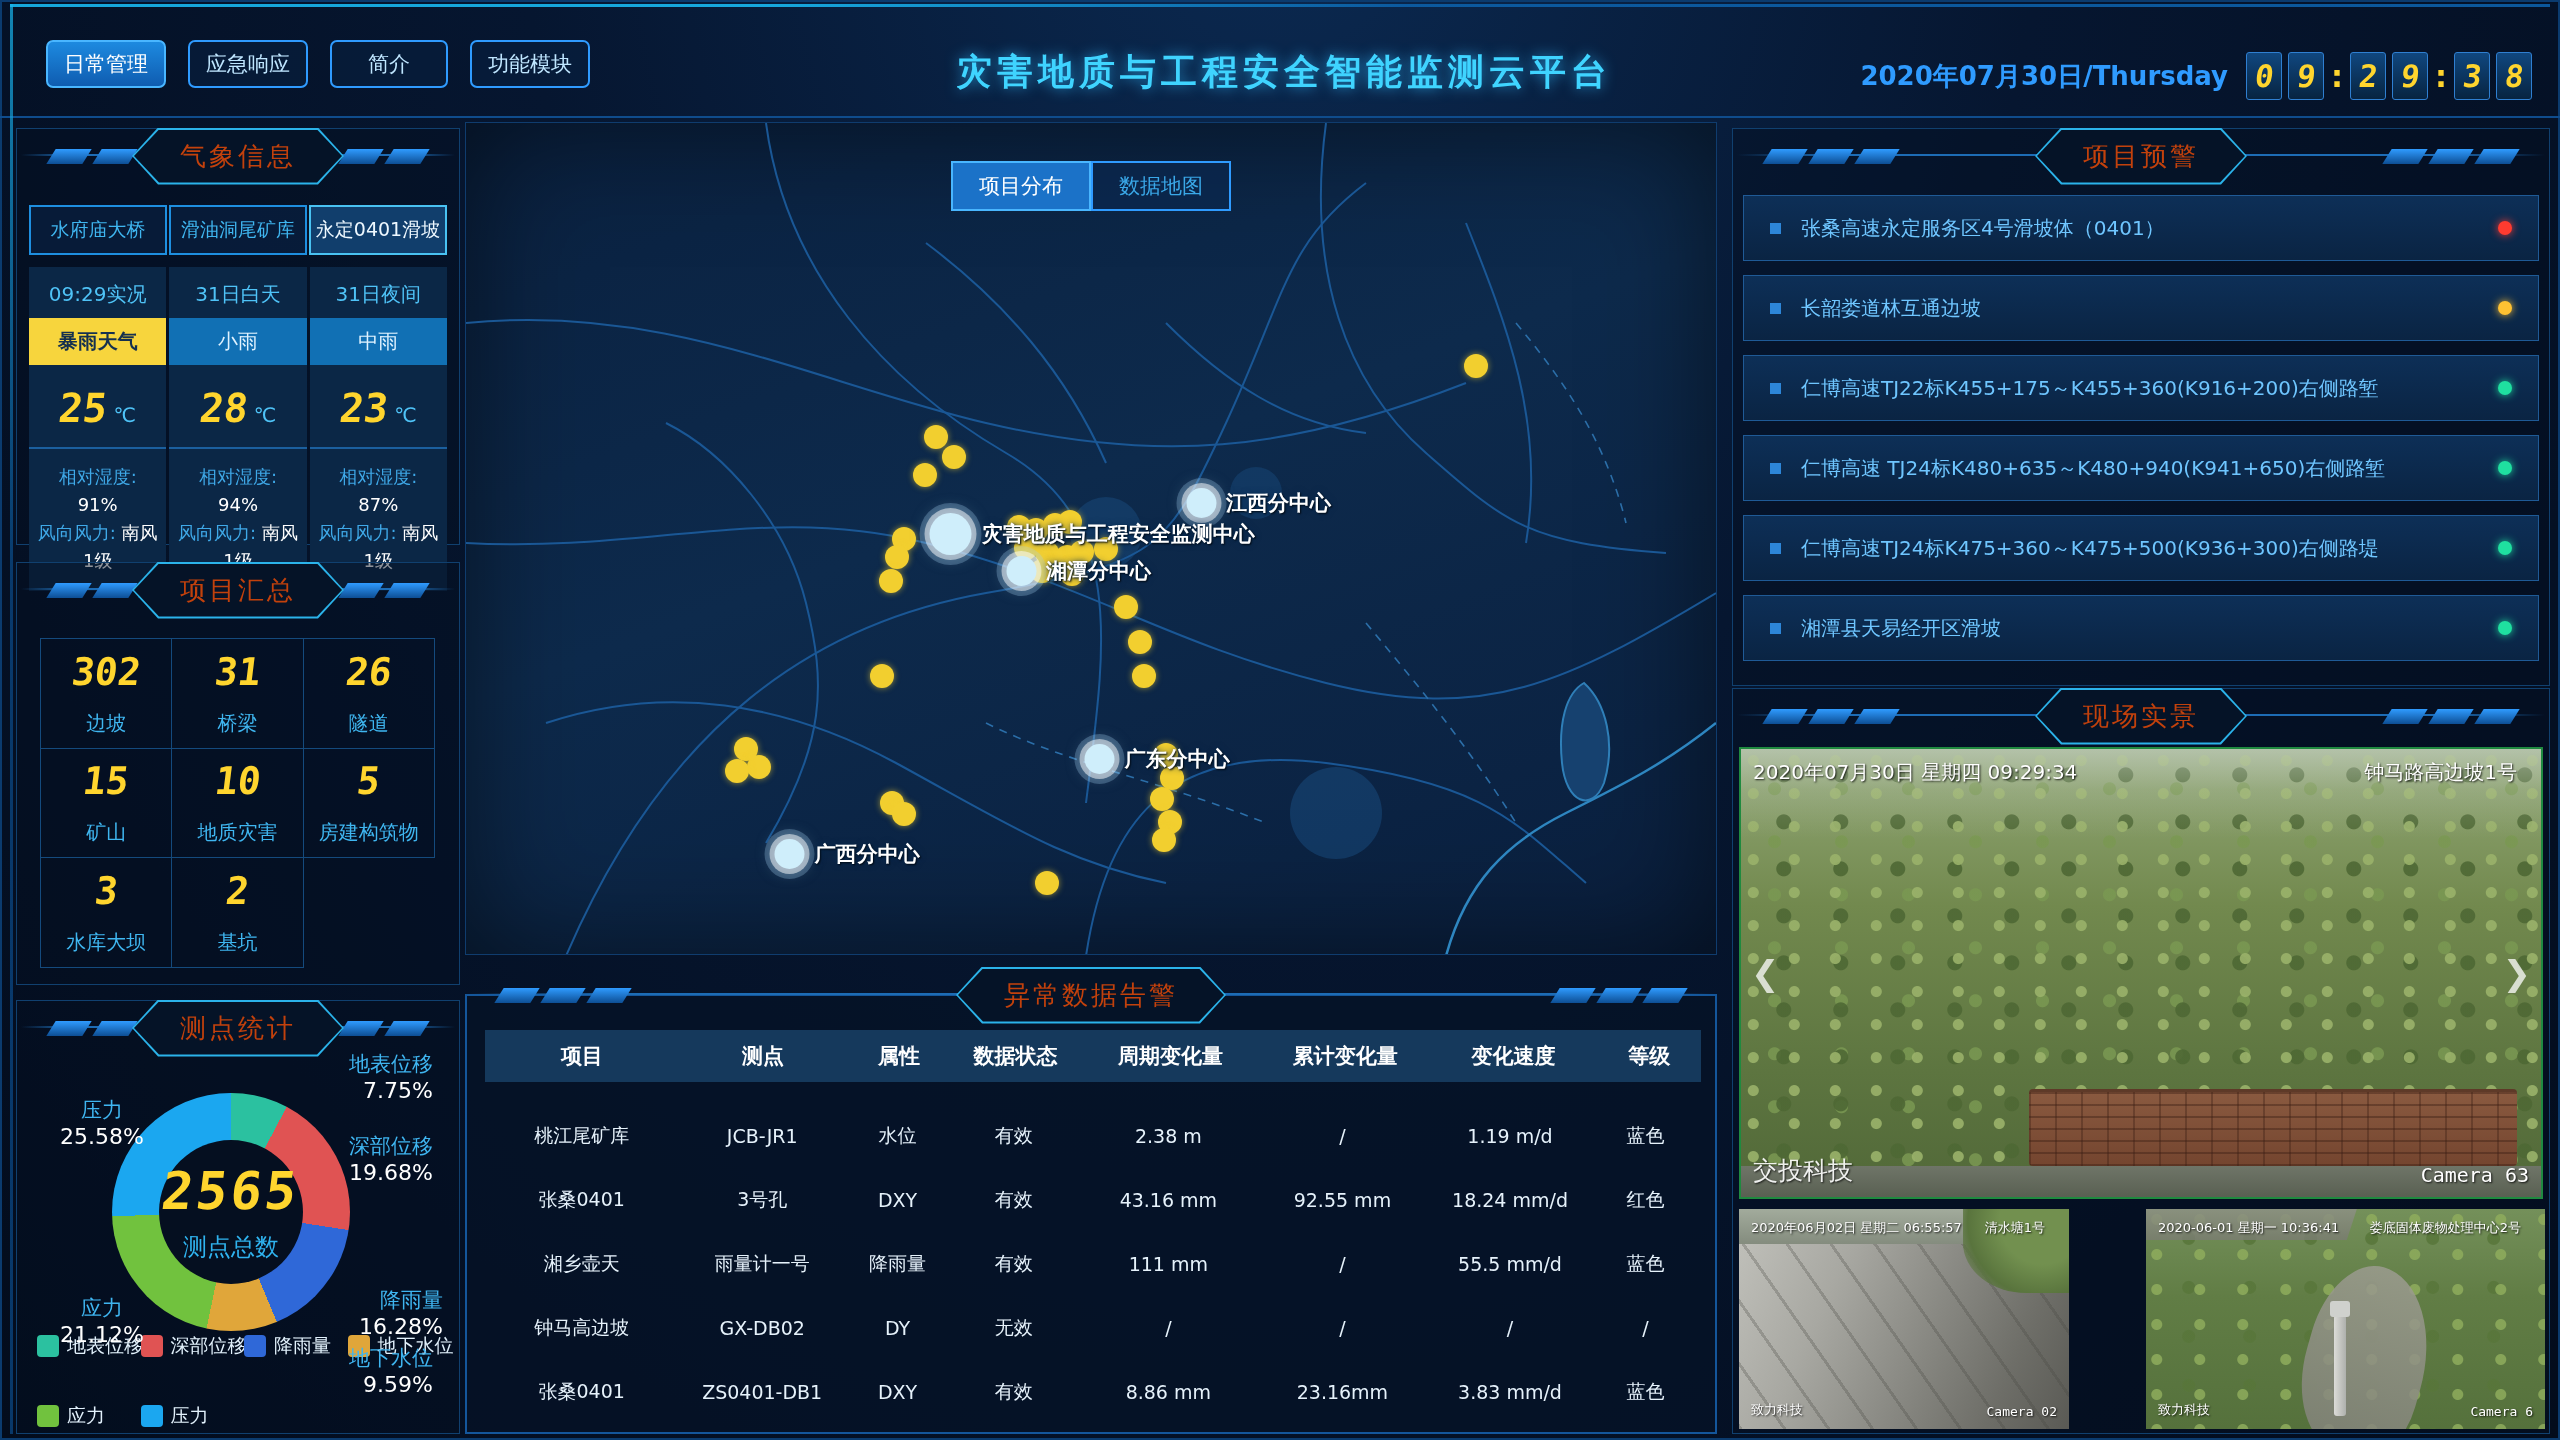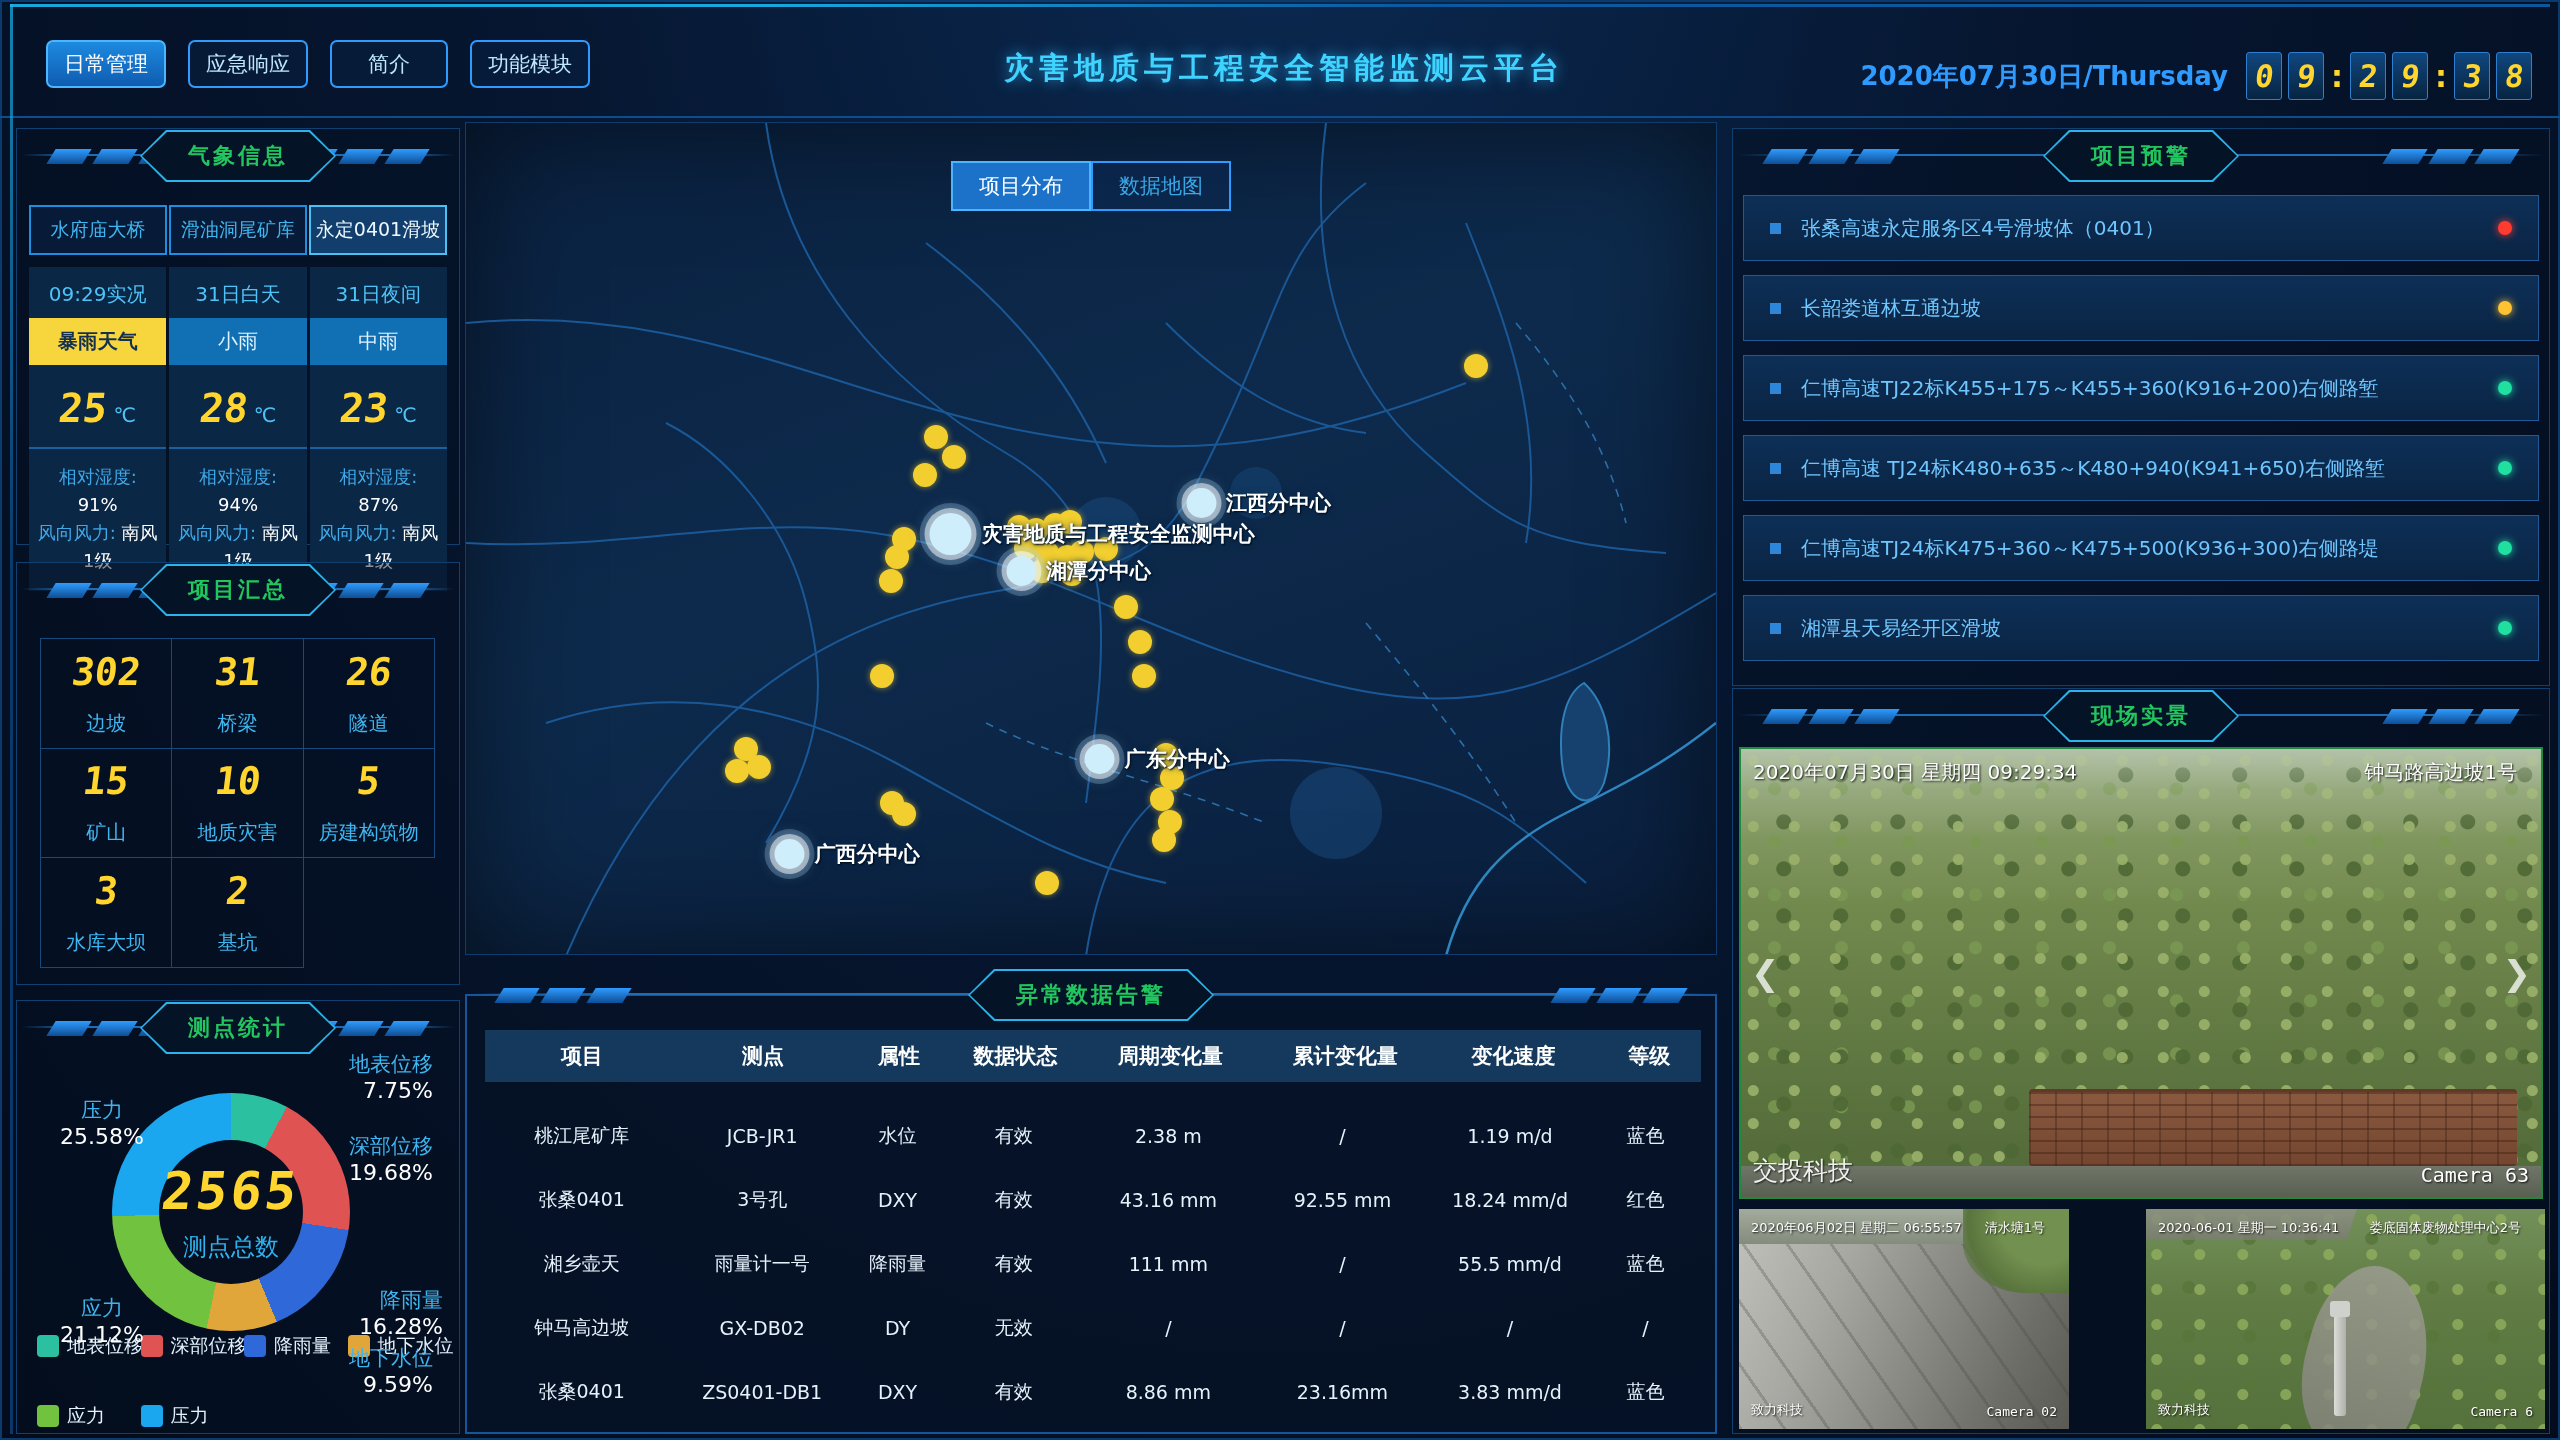--- a/index.html
+++ b/index.html
@@ -13,42 +13,42 @@
     background:linear-gradient(90deg,#18b7ef 0%,#18b7ef 30%,#0c5fa8 55%,#0c5fa8 100%); opacity:.9; }
   .screen::after{ content:""; position:absolute; left:10px; top:4px; bottom:6px; width:3px;
     background:linear-gradient(180deg,#18b7ef,#0b4b8a 40%,#0b4b8a); opacity:.7; }
 
   
   .header{ position:absolute; left:0; top:0; width:100%; height:118px; border-bottom:2px solid #0f4c8c; }
   .nav{ position:absolute; left:46px; top:40px; display:flex; gap:22px; }
   .nav-btn{ min-width:118px; padding:8px 16px; text-align:center; font-size:21px; color:#bfe6ff;
     border:2px solid #2f9bff; border-radius:7px; background:rgba(8,32,66,.55); cursor:pointer; }
   .nav-btn.active{ background:linear-gradient(180deg,#1d8ae0,#0f5cb0); color:#fff; border-color:#49b6ff; }
-  .app-title{ position:absolute; left:8px; right:0; top:48px; text-align:center; font-size:30px; font-weight:bold;
+  .app-title{ position:absolute; left:8px; right:0; top:48px; text-align:center; font-size:36px; font-weight:bold;
     letter-spacing:5px; color:#3fd4ff; text-shadow:0 0 14px rgba(47,186,255,.75); }
   .datetime{ position:absolute; right:28px; top:52px; display:flex; align-items:center; gap:18px; }
   .date-txt{ font-size:26px; font-weight:bold; color:#2f9bff; }
   .clock{ display:flex; align-items:center; gap:6px; }
   .clk-digit{ width:36px; height:48px; display:flex; align-items:center; justify-content:center;
     background:linear-gradient(180deg,#10477f,#072441); border:1px solid #2f7fd1; border-radius:3px; }
   .clk-digit span, .dig{ font-family:"DejaVu Sans Mono","Liberation Mono",monospace; font-weight:bold;
     color:#ffd52e; transform:skewX(-7deg); display:inline-block; }
   .clk-digit span{ font-size:31px; }
   .clk-colon{ color:#ffd52e; font-size:30px; font-weight:bold; margin:0 1px; }
 
   
   .panel{ position:absolute; border:1px solid #10406f; background:rgba(4,16,34,.45); }
   .panel-head{ position:relative; height:54px; display:flex; align-items:center; justify-content:center; }
   .panel-head::before{ content:""; position:absolute; left:4px; right:4px; top:25px; height:2px;
     background:linear-gradient(90deg,transparent,#1d6cb5 12%,#1d6cb5 88%,transparent); }
   .ph-title{ position:relative; z-index:2; background:#2bb3ea; padding:2px;
     clip-path:polygon(26px 0,calc(100% - 26px) 0,100% 50%,calc(100% - 26px) 100%,26px 100%,0 50%); }
   .ph-title span{ display:block; min-width:180px; padding:9px 46px; background:#051327; text-align:center;
     clip-path:polygon(25px 0,calc(100% - 25px) 0,100% 50%,calc(100% - 25px) 100%,25px 100%,0 50%);
-    color:#22c55e; font-size:22px; font-weight:bold; letter-spacing:3px; }
+    color:#c2410c; font-size:26px; font-weight:normal; letter-spacing:3px; }
   .ph-deco{ position:absolute; top:20px; display:flex; gap:10px; z-index:1; }
   .ph-deco i{ width:36px; height:15px; background:linear-gradient(180deg,#2f9bff,#0d4e94); transform:skewX(-32deg); }
   .ph-deco.l{ left:34px; } .ph-deco.r{ right:34px; }
 
   
   .weather{ left:16px; top:128px; width:444px; height:417px; }
   .wx-tabs{ display:flex; margin:22px 12px 0; gap:2px; }
   .wx-tab{ flex:1; padding:10px 2px; text-align:center; font-size:19px; color:#3fb6f0;
     border:2px solid #1e8fe0; background:rgba(10,35,70,.6); cursor:pointer; white-space:nowrap; }
   .wx-tab.active{ background:#113e6c; color:#eef8ff; border-color:#49c2f2; }

